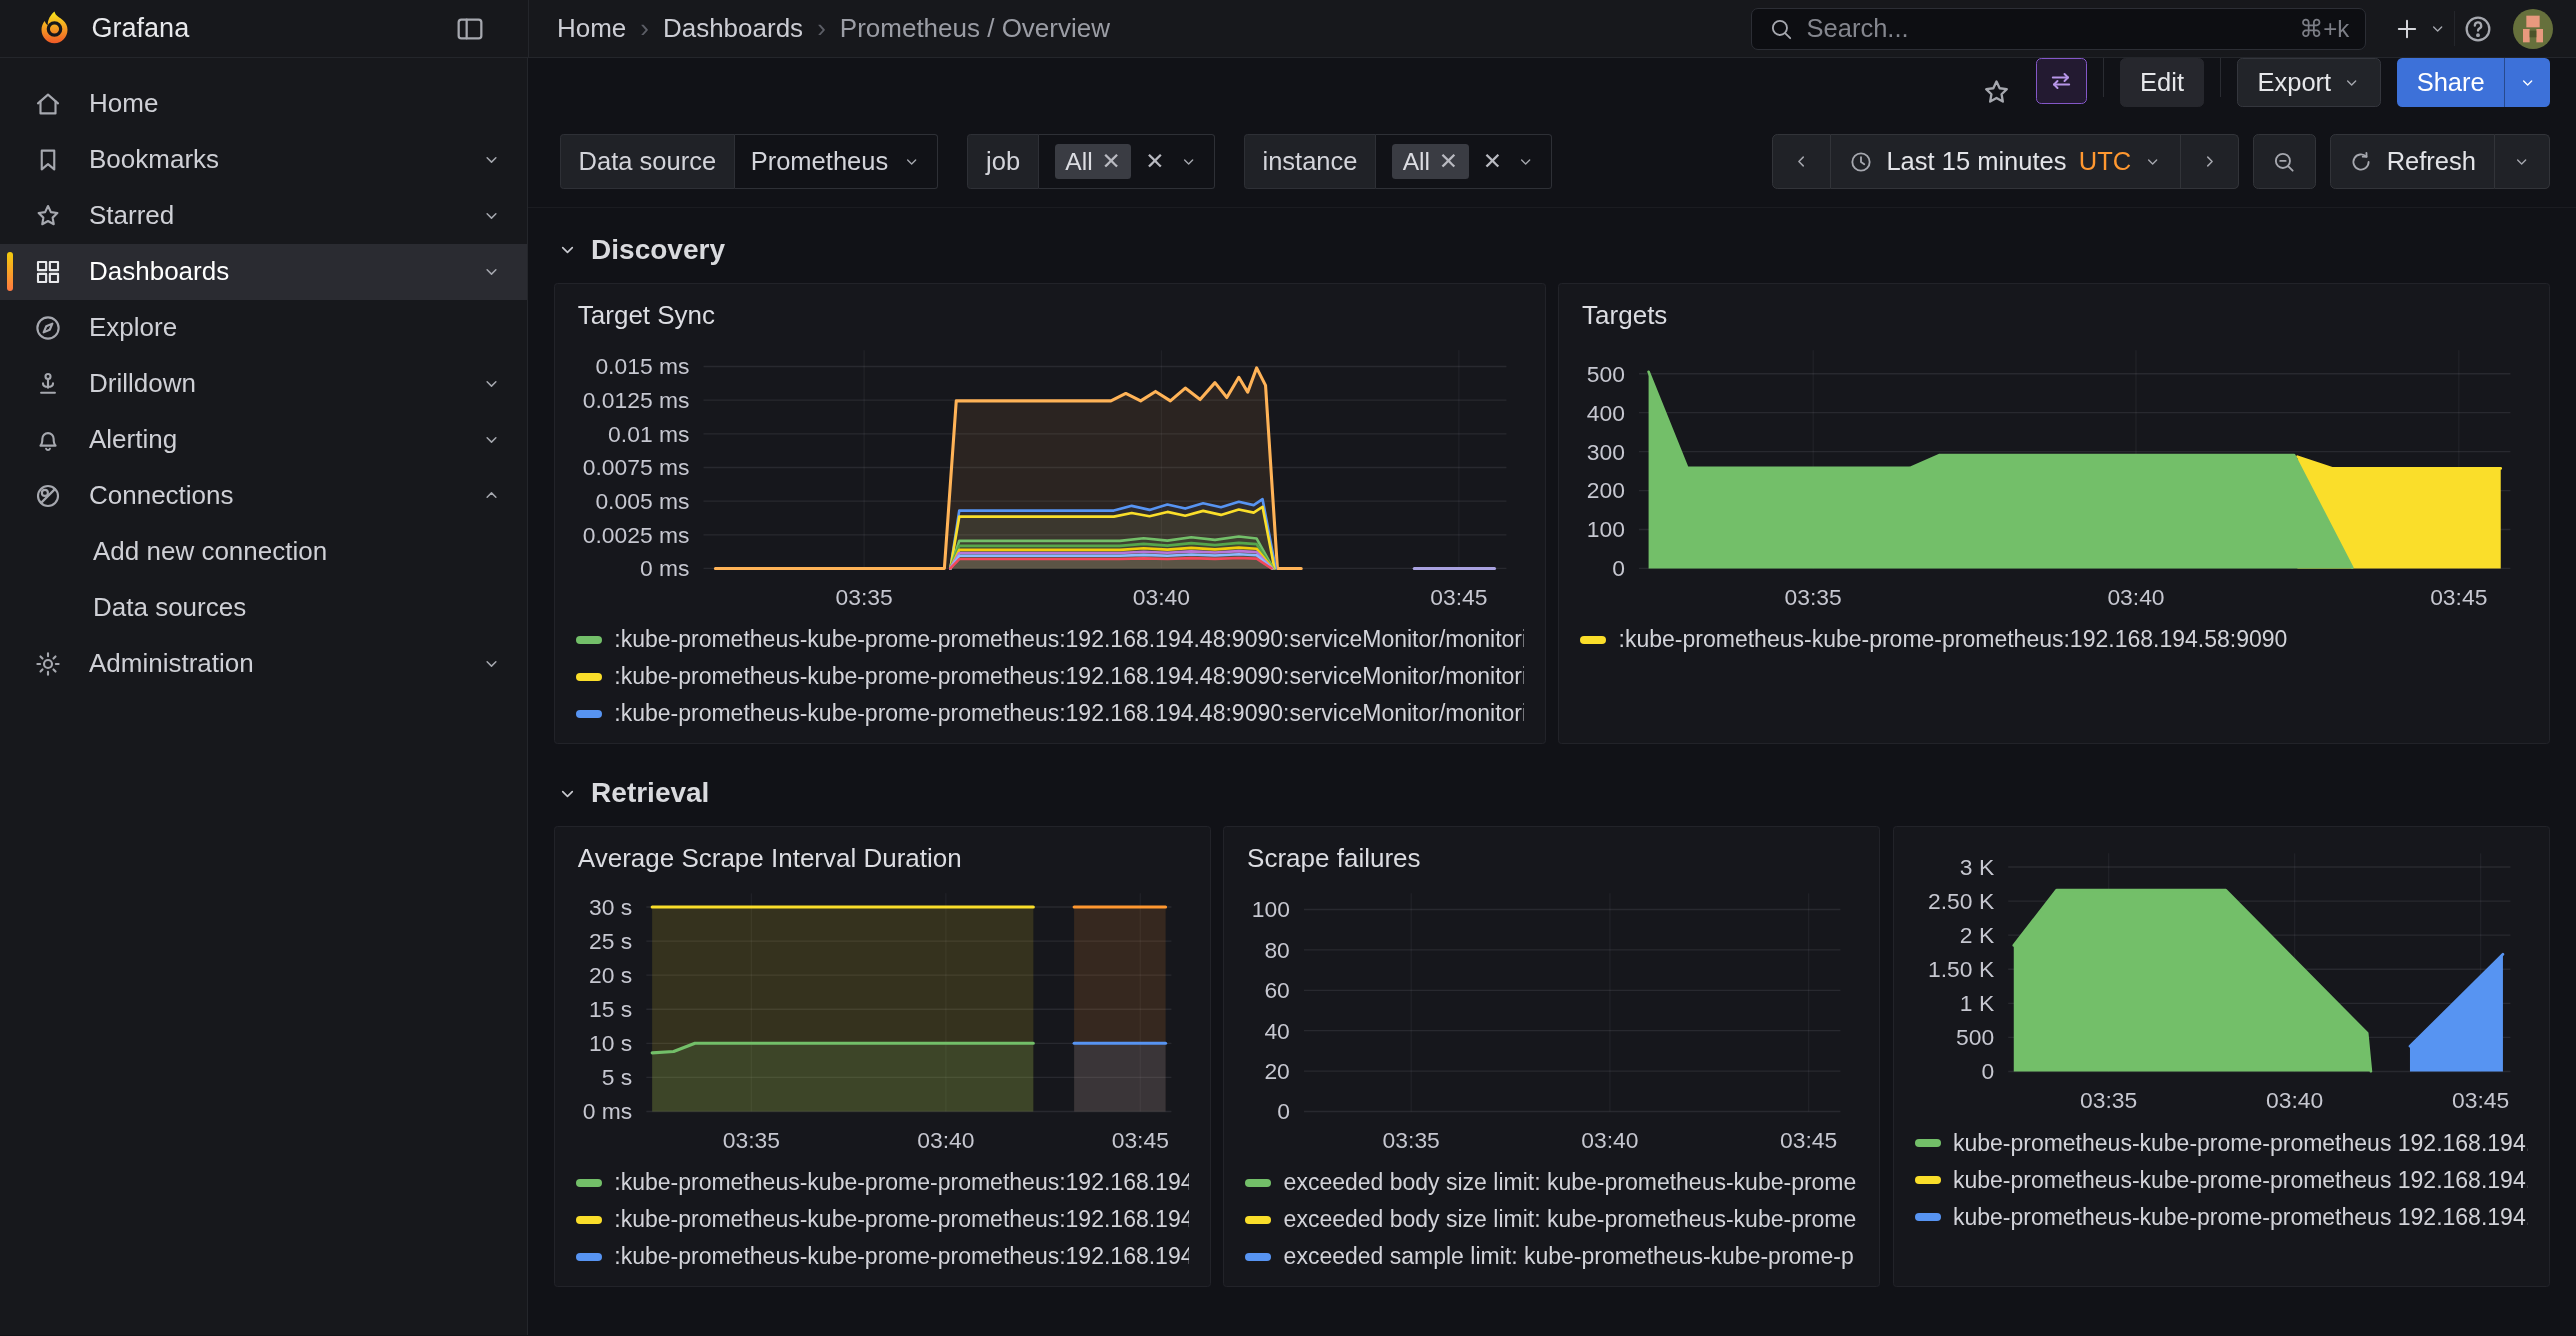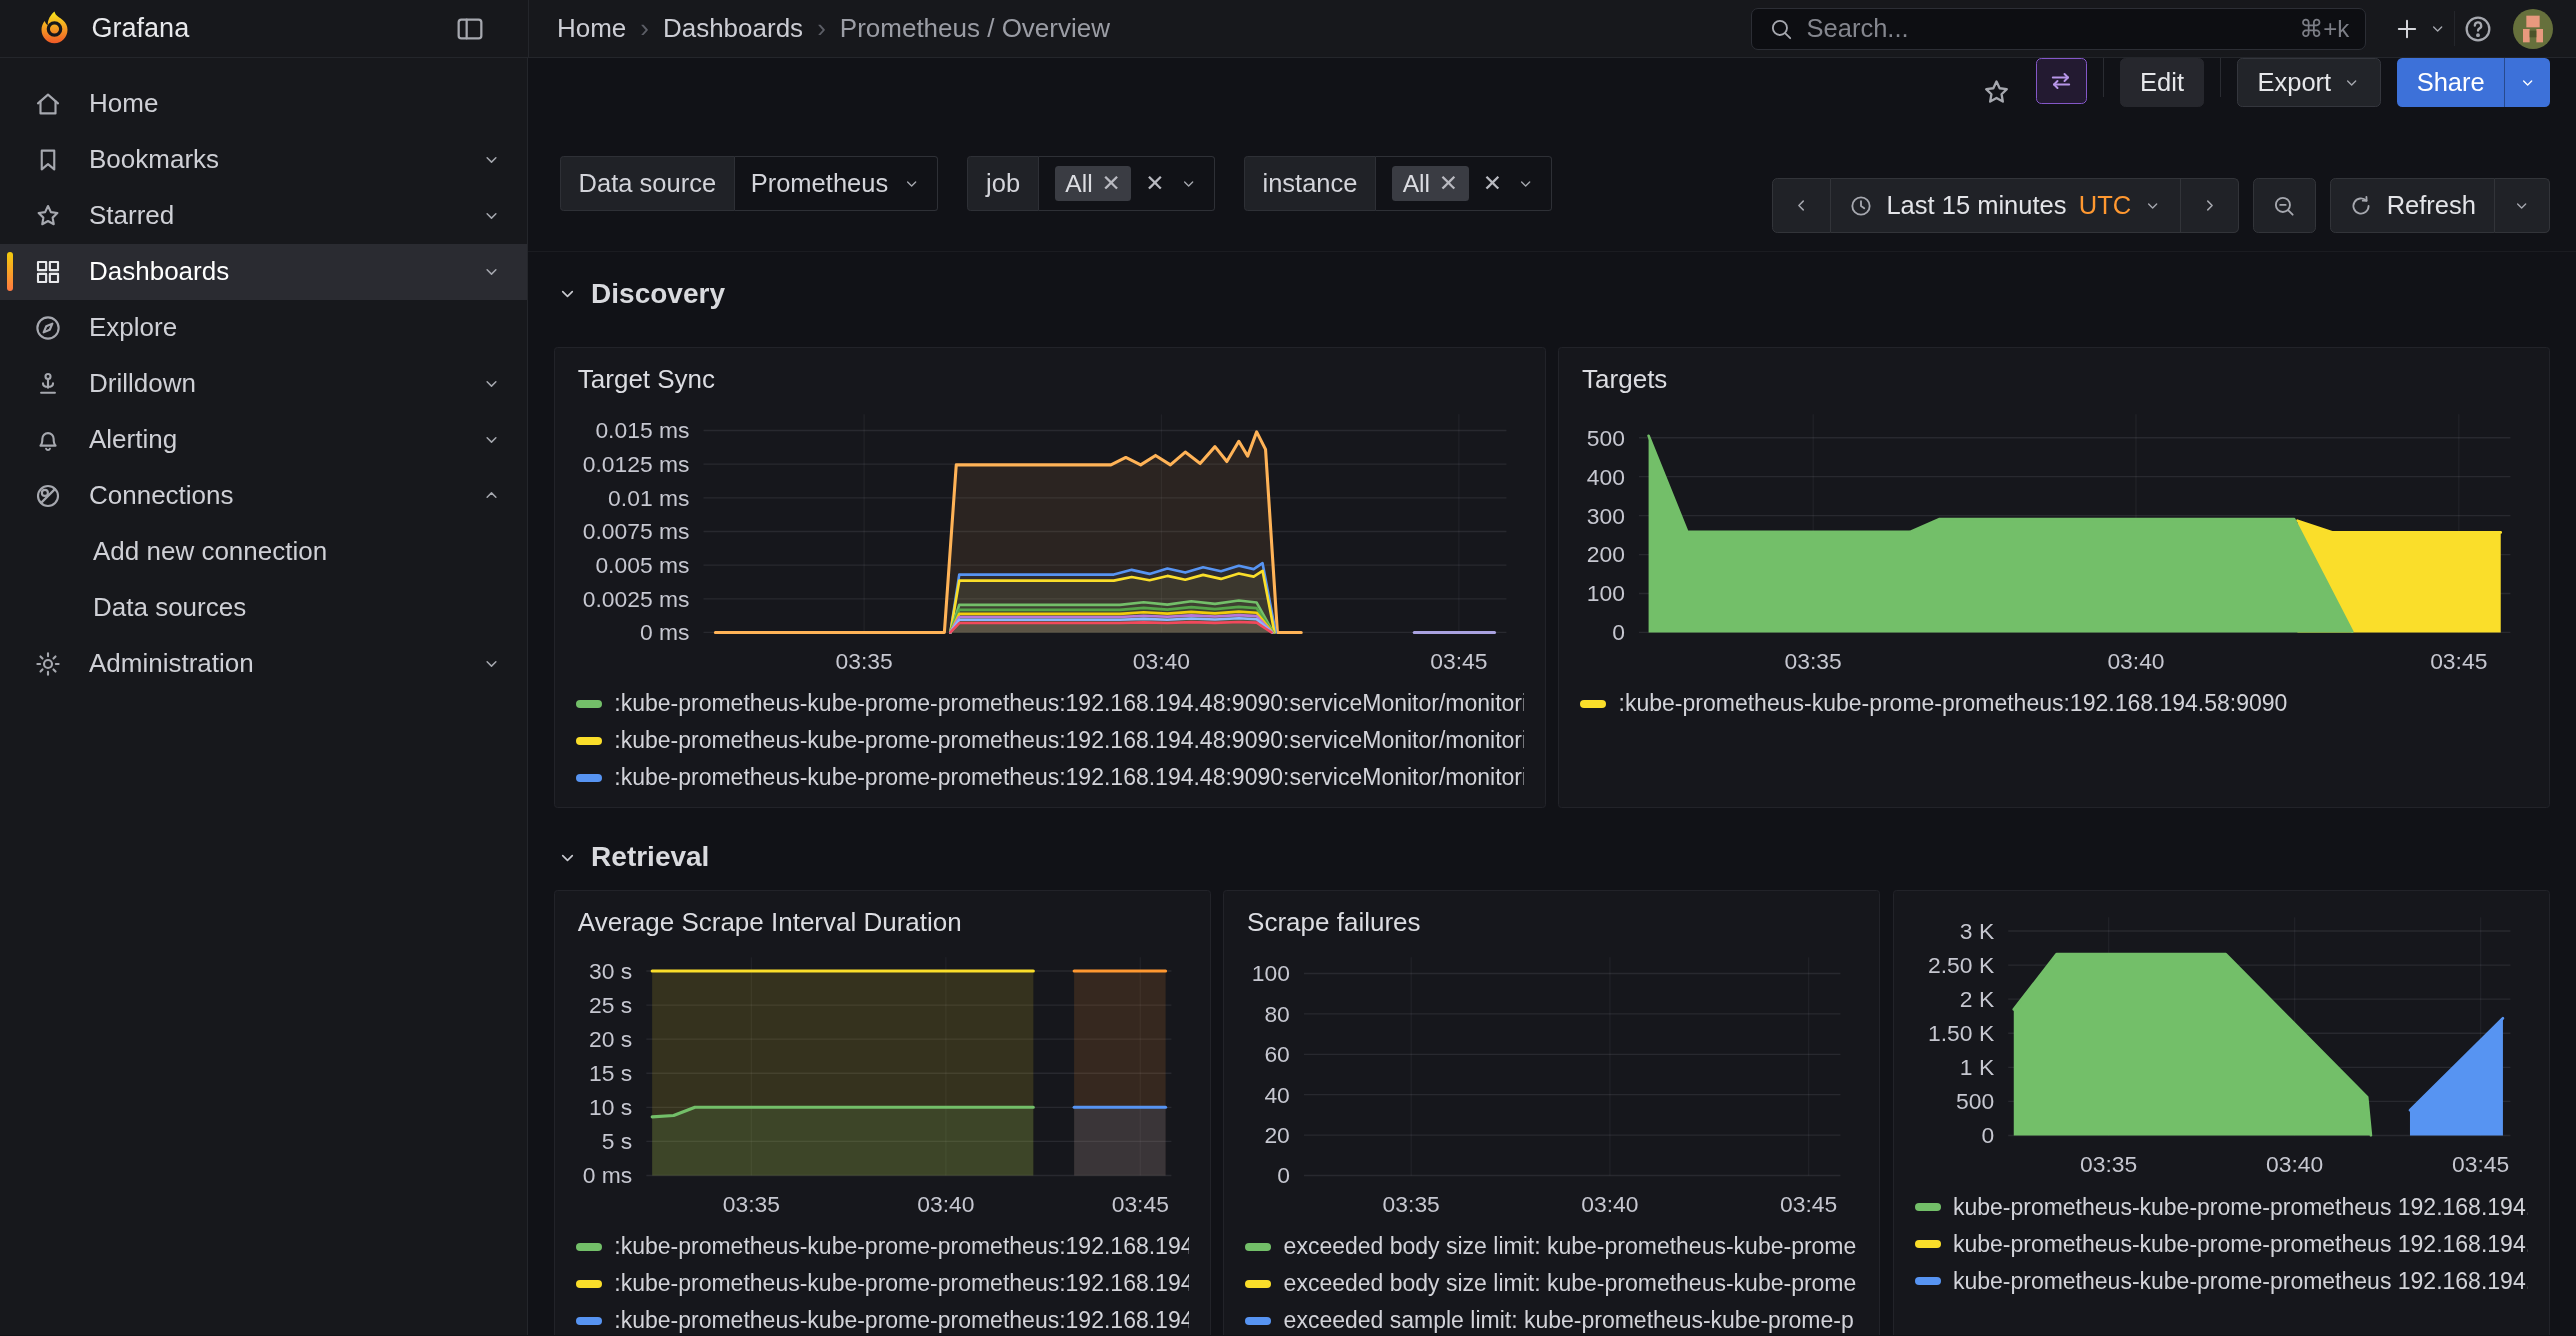--- a/index.html
+++ b/index.html
@@ -62,37 +62,37 @@
     padding:7px 26px 17.6px 26px; border-bottom:0.9px solid #1b1c21; }
   .filters { display:flex; gap:23px; }
   .fgroup { display:flex; height:55px; }
   .flabel { display:flex; align-items:center; padding:0 17.6px; background:#202227;
     border:0.9px solid #2e3036; border-radius:3.5px 0 0 3.5px; font-size:25.5px; color:#d3d4da;margin-left:6px; }
   .fvalue { display:flex; align-items:center; gap:14px; padding:0 16px;
     border:0.9px solid #2e3036; border-left:none; border-radius:0 3.5px 3.5px 0; font-size:25.5px; color:#d3d4da; }
   .chip { display:flex; align-items:center; gap:8.8px; background:#3a3c43; border-radius:3.5px;
     padding:3.5px 10.6px; font-size:24.6px; color:#dcdde2; }
   .x-mini { color:#b9bac1; font-size:23px; }
-  .timebar { display:flex; align-items:center; gap:14px;margin-top:44px; }
+  .timebar { display:flex; align-items:center; gap:14px; }
   .tgroup { display:flex; }
   .tbtn { height:55px; background:#202227; border:0.9px solid #323439; color:#e3e4e8;
     font-size:25.5px; font-weight:500; font-family:inherit; display:flex; align-items:center;
     gap:12.3px; padding:0 17.6px; cursor:pointer; }
   .tgroup .tbtn + .tbtn { border-left:none; }
   .tgroup .tbtn:first-child { border-radius:5.3px 0 0 5.3px; }
   .tgroup .tbtn:last-child { border-radius:0 5.3px 5.3px 0; }
   .utc { color:#ff9830; }
 
   #dash { flex:1; padding:12.3px 26px 0 26px; overflow:hidden; }
   .section-head { display:flex; align-items:center; gap:12.3px; height:49px; margin:5.3px 0 8.8px 1.8px;
     font-size:28px; font-weight:700; color:#d9dade; cursor:pointer; }
   .prow { display:flex; gap:12.3px; margin-bottom:24.6px; }
   .panel { background:#16171c; border:0.9px solid #222329; border-radius:3.5px;
     padding:14px 21px 8.8px 21px; display:flex; flex-direction:column; }
-  .panel.half { width:992px; height:461px;margin-top:20px; }
+  .panel.half { width:992px; height:461px; }
   .panel.third { width:657px; height:461px; }
   .ptitle { font-size:26px; font-weight:500; color:#dcdde2; margin:1.8px 0 7px 1.8px; }
   .legend { margin-top:5.3px; }
   .legend-row { display:flex; align-items:center; gap:12.3px; height:37px; overflow:hidden;
     white-space:nowrap; font-size:23px; color:#d2d3d9; cursor:pointer; }
   .lmark { flex:none; width:26px; height:8px; border-radius:4.4px; }
 </style>
 </head>
 <body>
 

